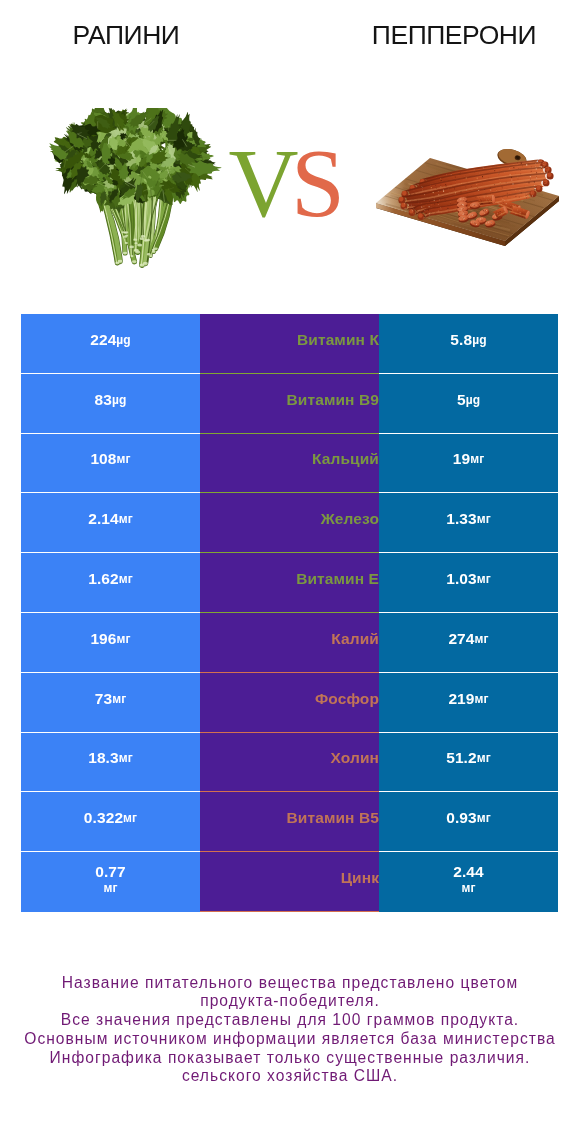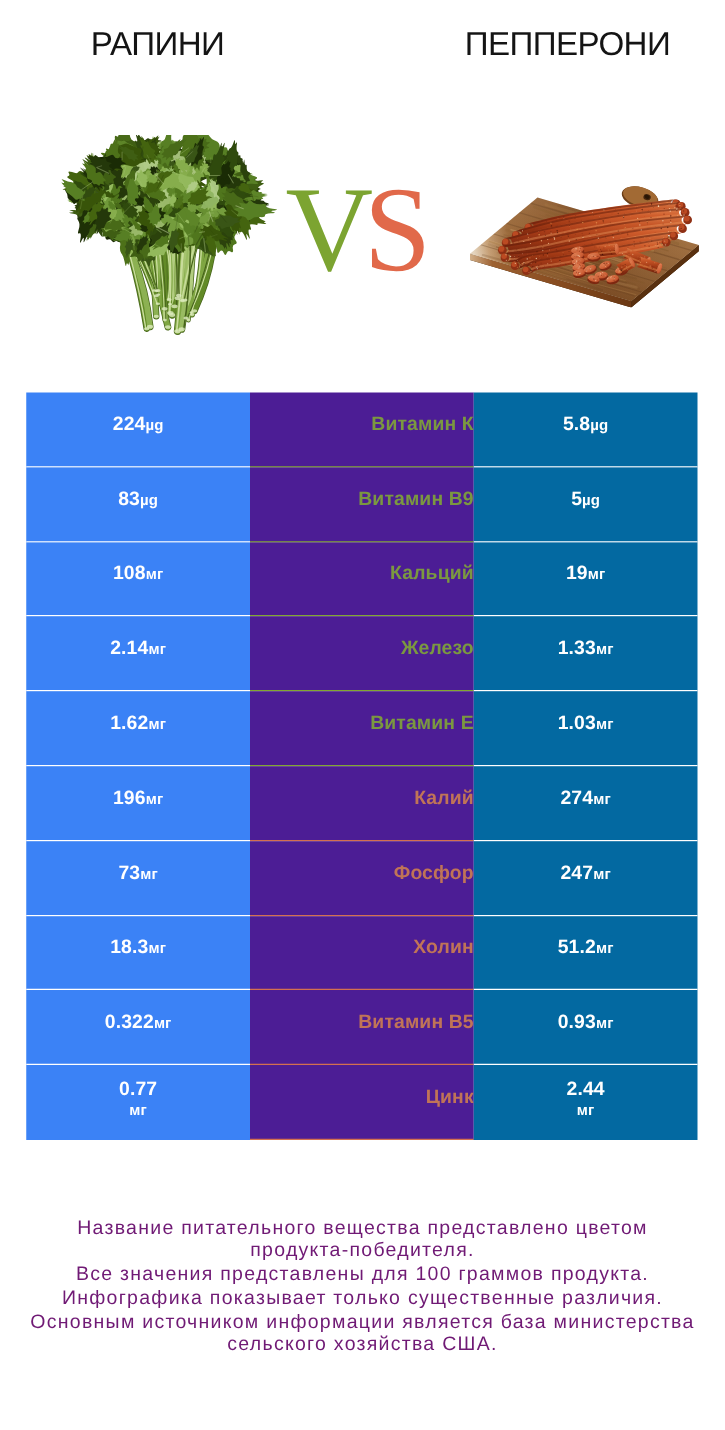--- a/index.html
+++ b/index.html
@@ -1726,21 +1726,21 @@
       </div>
       <div class="row">
         <div class="cell cell-left">
           <span class="num">73</span>
           <span class="unit">мг</span>
         </div>
         <div class="cell cell-mid win-right">
           <span class="label">Фосфор</span>
         </div>
         <div class="cell cell-right">
-          <span class="num">247</span>
+          <span class="num">219</span>
           <span class="unit">мг</span>
         </div>
       </div>
       <div class="row">
         <div class="cell cell-left">
           <span class="num">18.3</span>
           <span class="unit">мг</span>
         </div>
         <div class="cell cell-mid win-right">
           <span class="label">Холин</span>
@@ -1775,18 +1775,18 @@
           <span class="num">2.44</span>
           <span class="unit">мг</span>
         </div>
       </div>
     </div>
 
   <div class="footer" id="footer">
       <div>Название питательного вещества представлено цветом</div>
       <div>продукта-победителя.</div>
       <div>Все значения представлены для 100 граммов продукта.</div>
+      <div>Основным источником информации является база министерства</div>
       <div>Инфографика показывает только существенные различия.</div>
-      <div>Основным источником информации является база министерства</div>
       <div>сельского хозяйства США.</div>
     </div>
 
 </div>
 
 </body></html>

